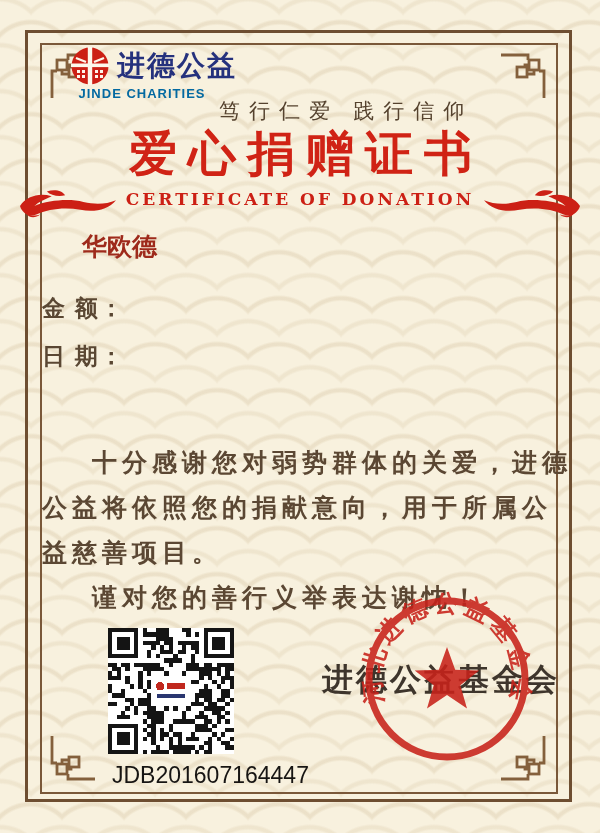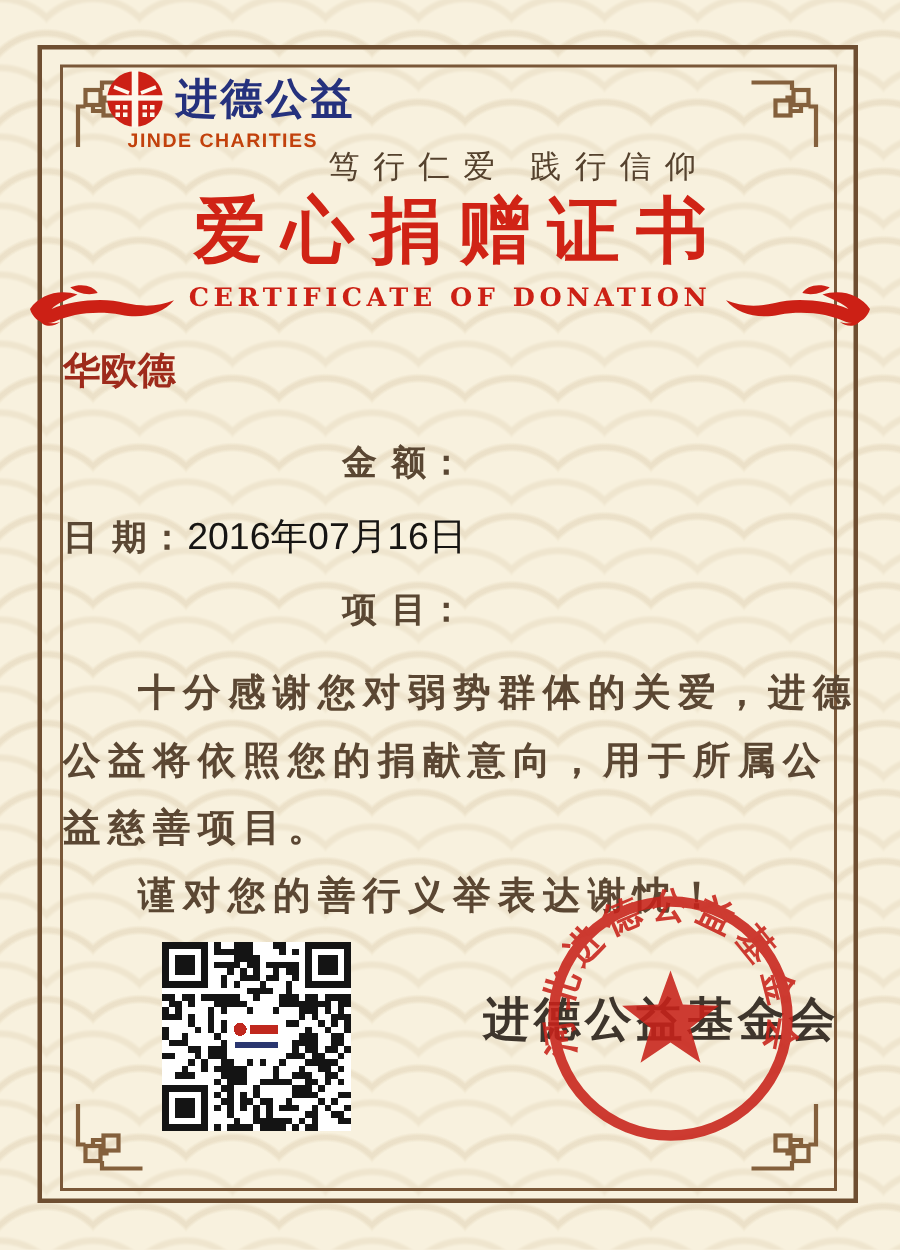--- a/index.html
+++ b/index.html
@@ -19,30 +19,30 @@
   .inner-border{left:40px;top:43px;width:514px;height:747px;border:2px solid #7a5839;}
   
   .corner{width:52px;height:52px;}
   .corner.tl{left:44px;top:47px;}
   .corner.tr{left:500px;top:47px;transform:scaleX(-1);}
   .corner.bl{left:44px;top:735px;transform:scaleY(-1);}
   .corner.br{left:500px;top:735px;transform:scale(-1,-1);}
   
   .logo-row{left:70px;top:46px;display:flex;align-items:center;gap:7px;}
   .logo-cn{font-family:"Liberation Sans",sans-serif;font-weight:bold;font-size:28px;color:#25317d;letter-spacing:2px;}
-  .logo-en{left:72px;top:86px;width:140px;text-align:right;font-family:"Liberation Sans",sans-serif;font-weight:bold;font-size:13px;color:#c2410c;letter-spacing:1px;}
+  .logo-en{left:72px;top:86px;width:140px;text-align:center;font-family:"Liberation Sans",sans-serif;font-weight:bold;font-size:13px;color:#0369a1;letter-spacing:1px;}
   
   .tagline{left:0;top:97px;width:600px;text-align:center;font-size:21px;letter-spacing:9px;color:#55422e;margin-left:46px;}
   .title{left:0;top:122px;width:596px;text-align:center;font-size:48px;font-weight:bold;letter-spacing:11px;padding-left:16px;box-sizing:border-box;color:#d02315;}
   .subtitle-row{left:0;top:189px;width:600px;display:flex;align-items:flex-start;justify-content:center;gap:10px;}
   .subtitle{font-family:"DejaVu Serif",serif;font-weight:bold;font-size:17px;letter-spacing:3px;color:#cc2015;}
   .flourish{width:96px;height:30px;}
   .flourish.right{transform:scaleX(-1);}
   
-  .recipient{left:42px;top:230px;font-family:"Liberation Sans",sans-serif;font-weight:bold;font-size:25px;color:#9e2a1b;}
+  .recipient{left:42px;top:230px;font-family:"Liberation Sans",sans-serif;font-weight:bold;font-size:25px;color:#9e2a1b;padding-left:40px;}
   .fields{left:42px;top:293px;display:flex;flex-direction:column;gap:17px;align-items:flex-end;}
   .field-row{display:flex;align-items:baseline;}
   .field-label{font-size:23px;font-weight:bold;color:#5a4733;letter-spacing:2px;}
   .field-value{font-family:"Liberation Sans",sans-serif;font-size:25px;color:#171513;}
   .field-value.amount{color:#cf2415;}
   
   .body-text{left:42px;top:440px;width:530px;color:#5b4733;font-size:25px;line-height:45px;letter-spacing:5px;font-weight:bold;}
   .body-text p{margin:0;text-indent:2em;}
   
   .qr{left:108px;top:628px;width:126px;height:126px;}
@@ -141,24 +141,22 @@
 </div>
 
 <div class="abs recipient">华欧德</div>
 
 <div class="abs fields">
   <div class="field-row">
     <span class="field-label">金 额：</span>
   </div>
   <div class="field-row">
     <span class="field-label">日 期：</span>
-    <span class="field-value">2016年07月16日</span>
   </div>
   <div class="field-row">
-    <span class="field-label">项 目：</span>
   </div>
 </div>
 
 <div class="abs body-text">
   <p>十分感谢您对弱势群体的关爱，进德公益将依照您的捐献意向，用于所属公益慈善项目。</p>
   <p>谨对您的善行义举表达谢忱！</p>
 </div>
 
 <svg id="qr-svg" class="abs qr" viewBox="0 0 29 29" shape-rendering="crispEdges">
     <rect width="29" height="29" fill="#fff"></rect>
@@ -465,13 +463,14 @@
 <svg class="abs seal" viewBox="0 0 180 180">
   <circle cx="90" cy="90" r="78" fill="none" stroke="#c8221a" stroke-width="7"></circle>
   <path id="sealpath" d="M 28 115 A 67 67 0 1 1 152 115" fill="none"></path>
   <text font-size="24" font-weight="bold" fill="#c8221a" letter-spacing="5" font-family="Liberation Serif, serif">
     <textPath href="#sealpath" startOffset="2">河北进德公益基金会</textPath>
   </text>
   <polygon fill="#c8221a" points="90,58 98.2,80.7 122.3,81.5 103.3,96.3 110,119.5 90,106 70,119.5 76.7,96.3 57.7,81.5 81.8,80.7"></polygon>
 </svg>
 
 <div class="abs certno-row">
+  <span class="certno-value">JDB201607164447</span>
 </div>
 
 </body></html>

